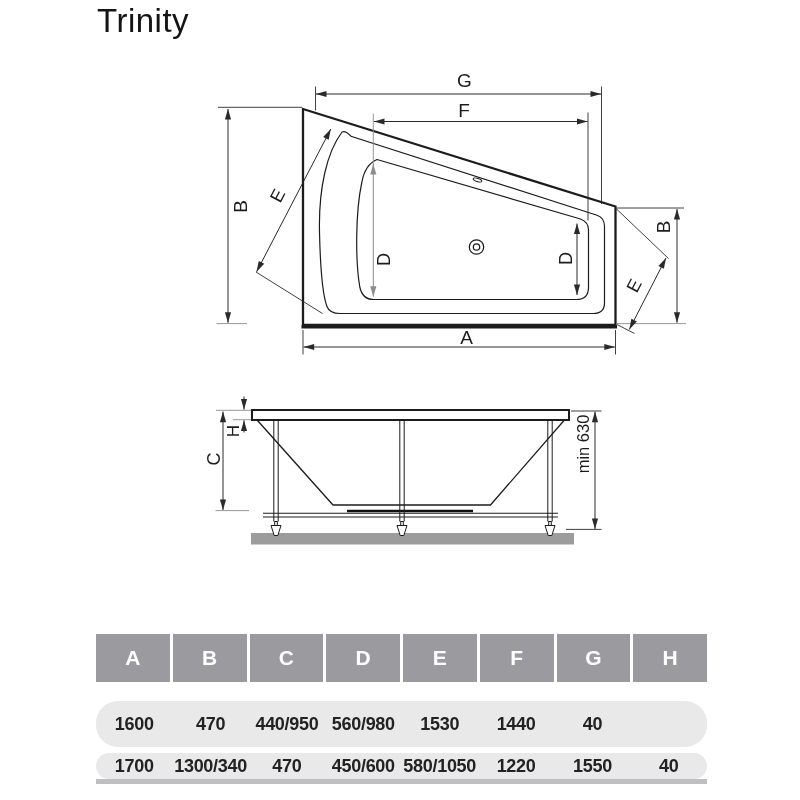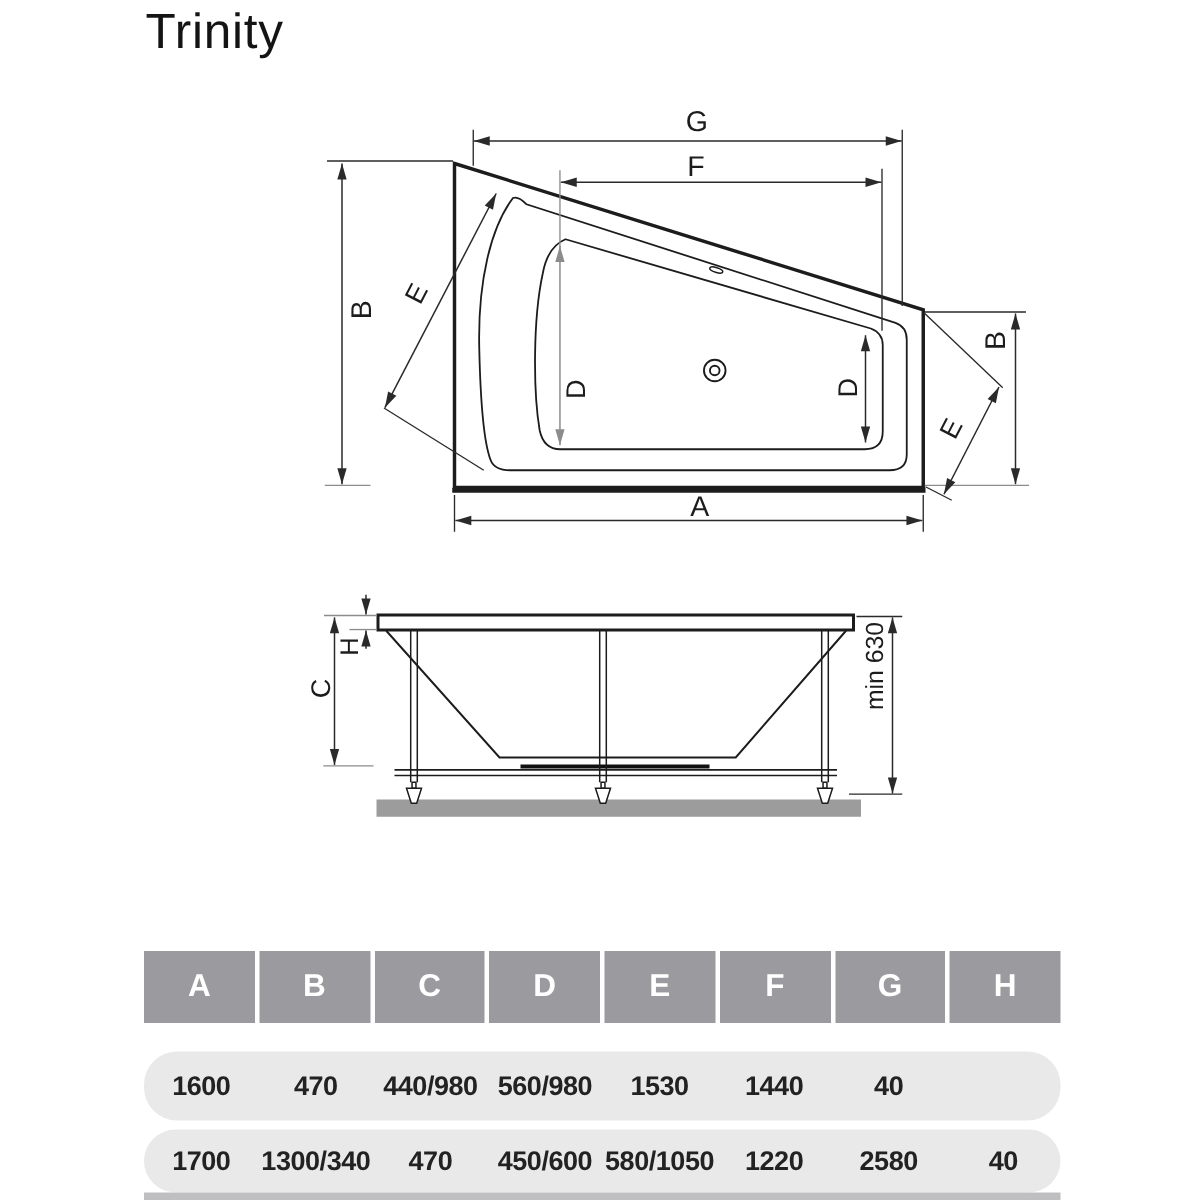--- a/index.html
+++ b/index.html
@@ -9,21 +9,21 @@
          color:#141414;letter-spacing:.5px;}
   svg.drawing{position:absolute;left:0;top:0;}
   svg text{font-family:"Liberation Sans",sans-serif;fill:#1c1c1c;}
 
   .spec-table{position:absolute;left:96px;top:634px;width:611px;}
   .thead{display:grid;grid-template-columns:repeat(8,1fr);column-gap:3px;height:48px;}
   .thead .hc{background:#9b9a9e;color:#ffffff;font-weight:700;font-size:21px;
              display:flex;align-items:center;justify-content:center;}
   .trow{display:grid;grid-template-columns:repeat(8,1fr);background:#e9e9ea;border-radius:22px;}
   .trow.r1{margin-top:19px;height:46px;}
-  .trow.r2{margin-top:6px;height:42px;}
+  .trow.r2{margin-top:6px;height:26px;}
   .trow .dc{color:#222222;font-weight:700;font-size:18px;letter-spacing:-0.3px;
             display:flex;align-items:center;justify-content:center;}
   .tpartial{height:5px;background:#bfbfc1;}
 </style>
 </head>
 <body>
 
 <div class="page">
 
   <div class="title">Trinity</div>
@@ -157,32 +157,32 @@
       <div class="hc">C</div>
       <div class="hc">D</div>
       <div class="hc">E</div>
       <div class="hc">F</div>
       <div class="hc">G</div>
       <div class="hc">H</div>
     </div>
     <div class="trow r1">
       <div class="dc">1600</div>
       <div class="dc">470</div>
-      <div class="dc">440/980</div>
+      <div class="dc">440/950</div>
       <div class="dc">560/980</div>
       <div class="dc">1530</div>
       <div class="dc">1440</div>
       <div class="dc">40</div>
     </div>
     <div class="trow r2">
       <div class="dc">1700</div>
       <div class="dc">1300/340</div>
       <div class="dc">470</div>
       <div class="dc">450/600</div>
       <div class="dc">580/1050</div>
       <div class="dc">1220</div>
-      <div class="dc">2580</div>
+      <div class="dc">1550</div>
       <div class="dc">40</div>
     </div>
     <div class="tpartial"></div>
   </div>
 
 </div>
 
 </body></html>

